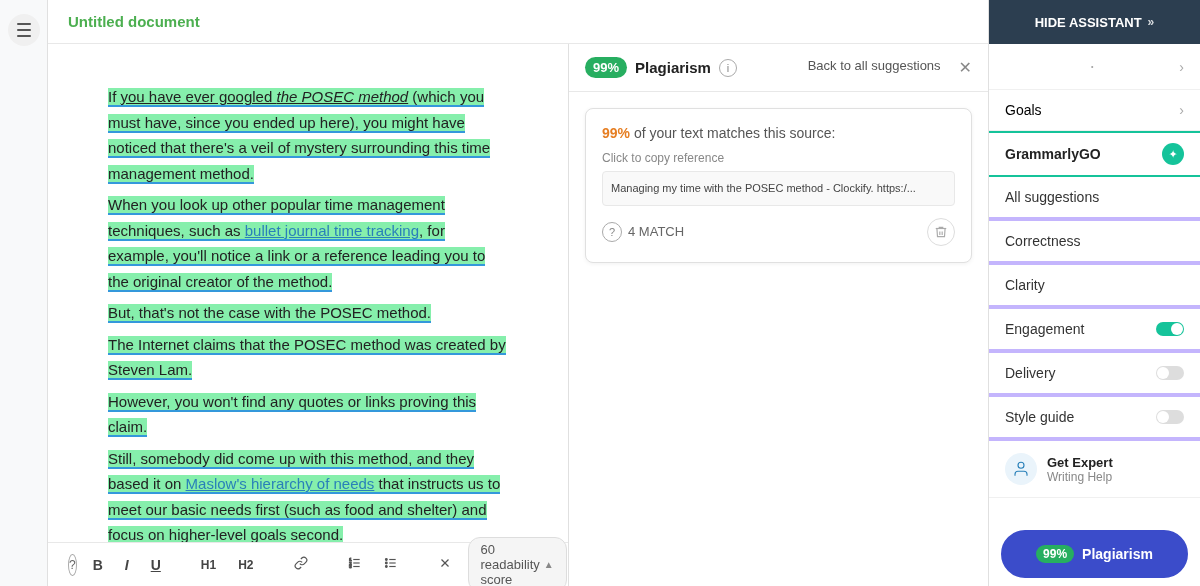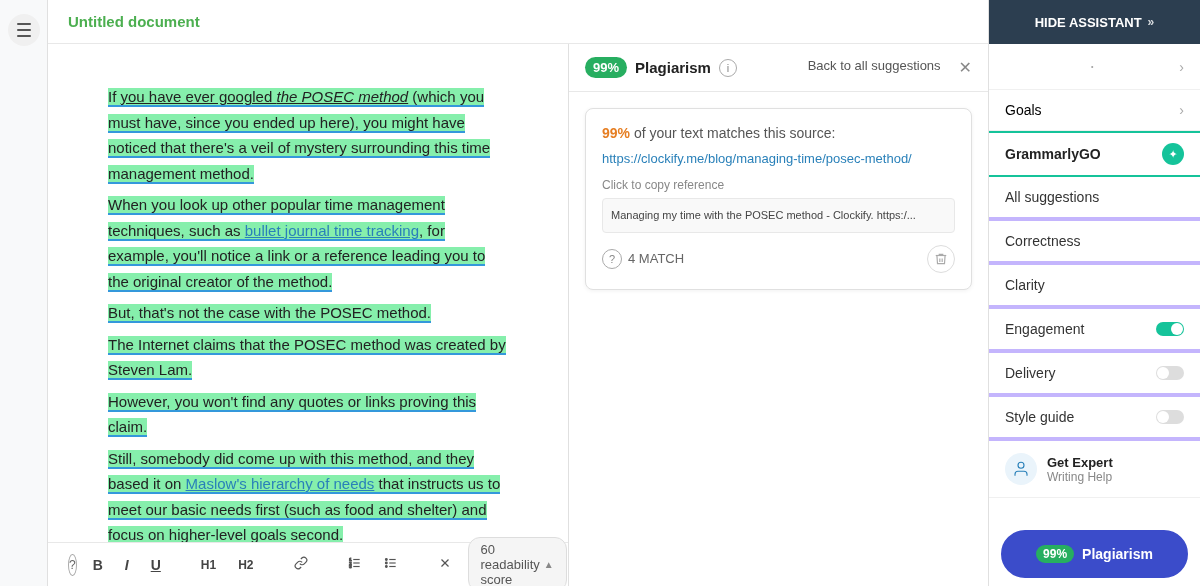--- a/index.html
+++ b/index.html
@@ -579,21 +579,20 @@
           <span>Back to all suggestions</span>
           <span class="close-x">✕</span>
         </div>
       </div>
       <div class="plag-body">
         <div class="match-card">
           <div class="match-card-header">
             <span class="match-percent">99%</span>
             <span>of your text matches this source:</span>
           </div>
-          <div class="match-url">https://clockify.me/blog/managing-time/posec-method/</div>
           <div class="copy-reference-label">Click to copy reference</div>
           <div class="copy-reference-text">Managing my time with the POSEC method - Clockify. https:/...</div>
           <div class="match-footer">
             <div class="match-count">
               <div class="question-icon">?</div>
               <span>4 MATCH</span>
             </div>
             <div class="delete-icon">
               <svg width="14" height="14" viewBox="0 0 24 24" fill="none" stroke="#aaa" stroke-width="2">
                 <polyline points="3 6 5 6 21 6"></polyline>

